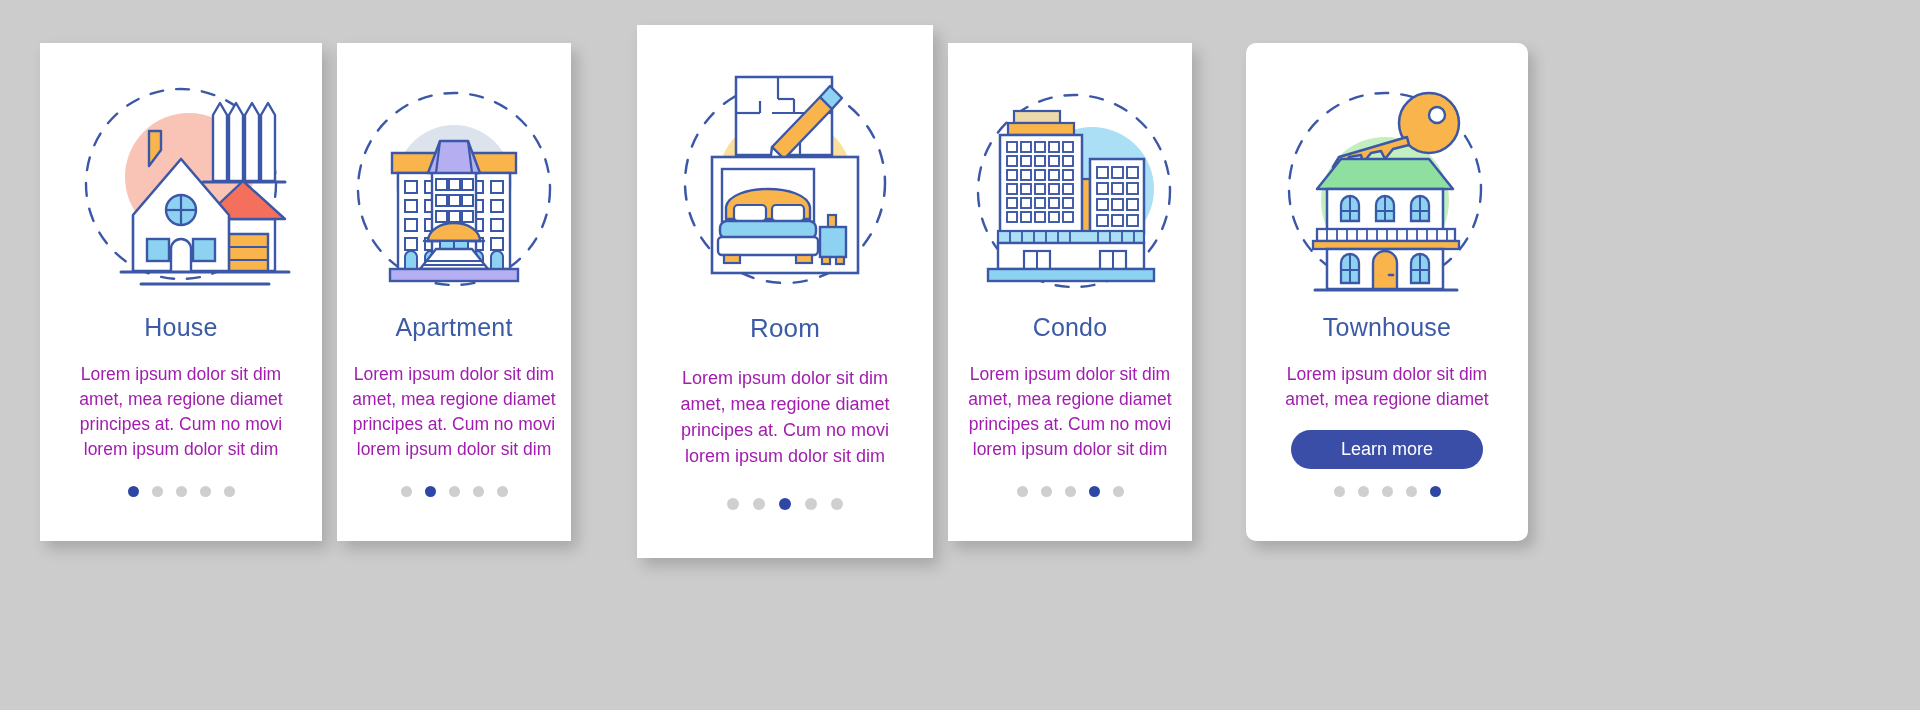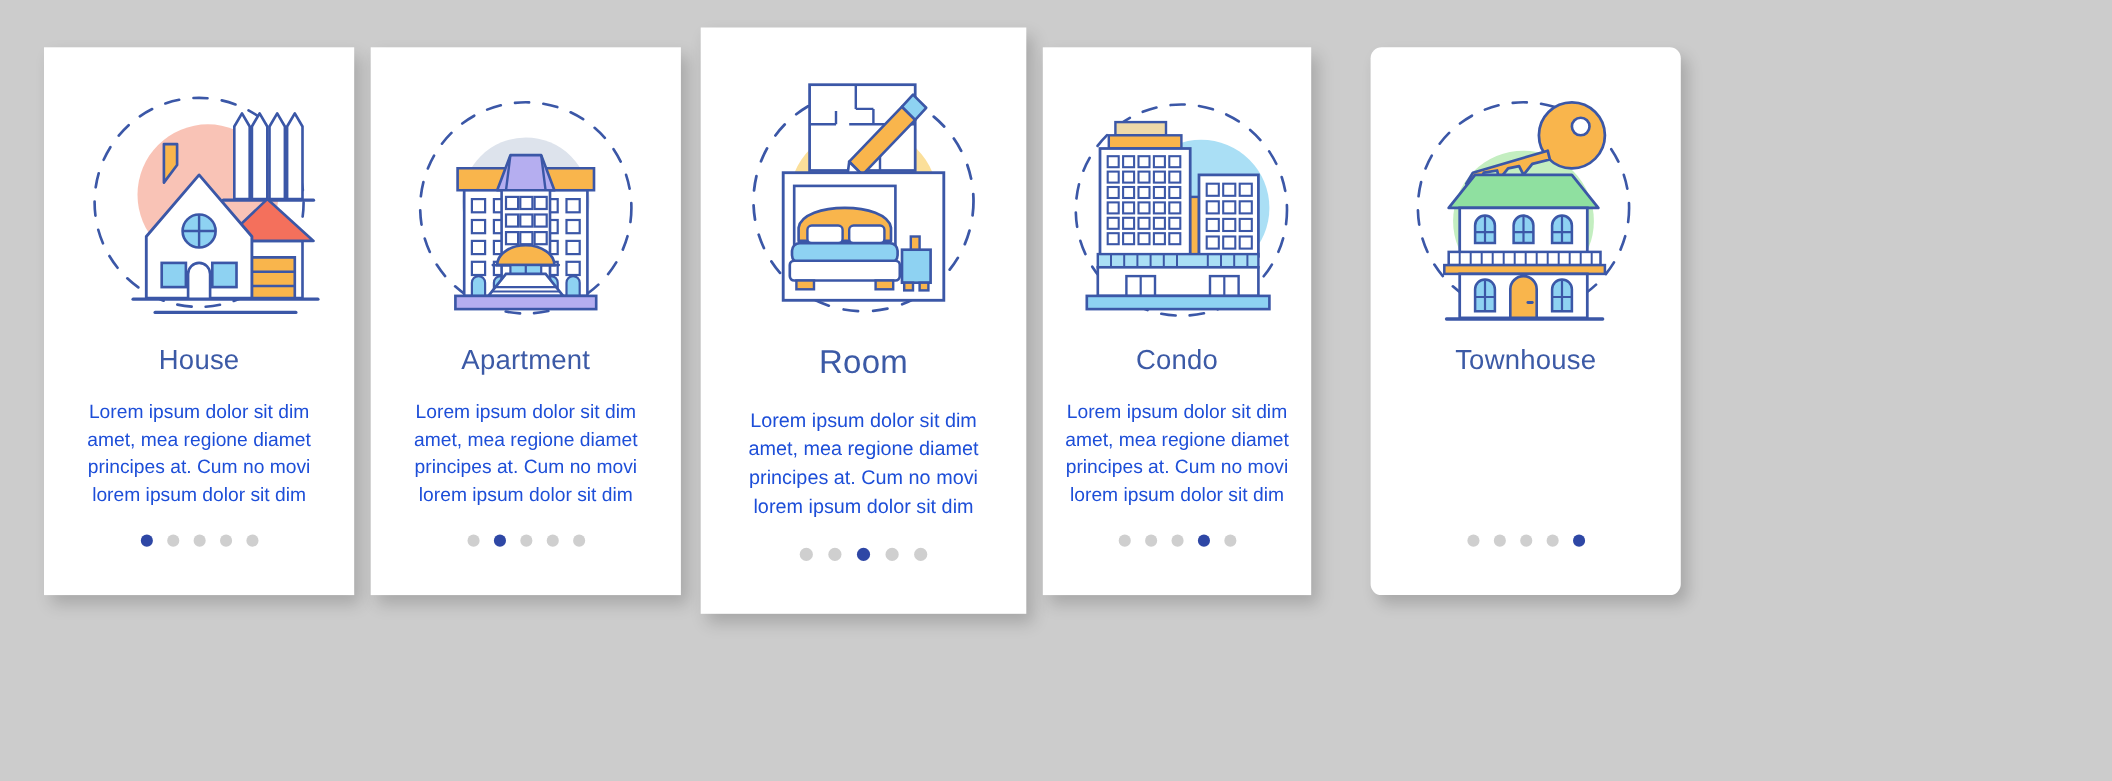--- a/index.html
+++ b/index.html
@@ -25,50 +25,50 @@
   .illo svg{display:block;}
 
   .card-title{
     color:#3c5aa6;
     font-weight:400;
     text-align:center;
     line-height:1;
     letter-spacing:.2px;
   }
   .card-body{
-    color:#1d4ed8;
+    color:#a21caf;
     text-align:center;
   }
 
   .dots{display:flex;align-items:center;justify-content:center;}
   .dot{border-radius:50%;background:#cfcfcf;}
   .dot.active{background:#2e47a5;}
 
   .learn-btn{
     background:#3a4ea8;
     color:#ffffff;
     border:none;
     border-radius:999px;
     font-family:"Liberation Sans", sans-serif;
     cursor:pointer;
     display:flex;align-items:center;justify-content:center;
   }
 
   
   #card-1{left:40px;  top:43px;  width:282px; height:498px;}
-  #card-2{left:337px; top:43px;  width:282px; height:498px;}
+  #card-2{left:337px; top:43px;  width:234px; height:498px;}
   #card-3{left:637px; top:25px;  width:296px; height:533px;}
   #card-4{left:948px; top:43px;  width:244px; height:498px;}
   #card-5{left:1246px;top:43px;  width:282px; height:498px;border-radius:10px;}
 
   .c-small .illo{margin-top:28px;width:236px;height:236px;}
   .c-big   .illo{margin-top:30px;width:250px;height:250px;}
 
   .c-small .card-title{font-size:25px;margin-top:8px;}
-  .c-big   .card-title{font-size:30px;margin-top:10px;}
+  .c-big   .card-title{font-size:26px;margin-top:10px;}
 
   .c-small .card-body{font-size:17.5px;line-height:25px;margin-top:22px;width:240px;}
   .c-big   .card-body{font-size:18px;line-height:26px;margin-top:24px;width:250px;}
 
   .c-small .dots{margin-top:auto;margin-bottom:44px;gap:13px;}
   .c-big   .dots{margin-top:auto;margin-bottom:48px;gap:14px;}
   .c-small .dot{width:11px;height:11px;}
   .c-big   .dot{width:12px;height:12px;}
 
   .learn-btn{width:192px;height:39px;font-size:18px;margin-top:18px;}
@@ -403,20 +403,22 @@
         <path d="M142 212 L142 192 a9 9 0 0 1 18 0 L160 212 Z" fill="#8ed2f2" stroke="#3b57a7" stroke-width="2.3"></path>
         <line x1="151" y1="184" x2="151" y2="212" stroke="#3b57a7" stroke-width="2"></line>
         <line x1="142" y1="199" x2="160" y2="199" stroke="#3b57a7" stroke-width="2"></line>
 
         <path d="M104 218 L104 192 a12 12 0 0 1 24 0 L128 218 Z" fill="#f9b54c" stroke="#3b57a7" stroke-width="2.4"></path>
         <line x1="120" y1="204" x2="124" y2="204" stroke="#3b57a7" stroke-width="2.6" stroke-linecap="round"></line>
         <line x1="46" y1="219" x2="188" y2="219" stroke="#3b57a7" stroke-width="3" stroke-linecap="round"></line>
       </svg>
     </div>
     <div class="card-title">Townhouse</div>
+    <div class="card-body">Lorem ipsum dolor sit dim amet, mea regione diamet</div>
+    <button class="learn-btn">Learn more</button>
     <div class="dots">
       <span class="dot"></span>
       <span class="dot"></span>
       <span class="dot"></span>
       <span class="dot"></span>
       <span class="dot active"></span>
     </div>
   </div>
 
 </div>

